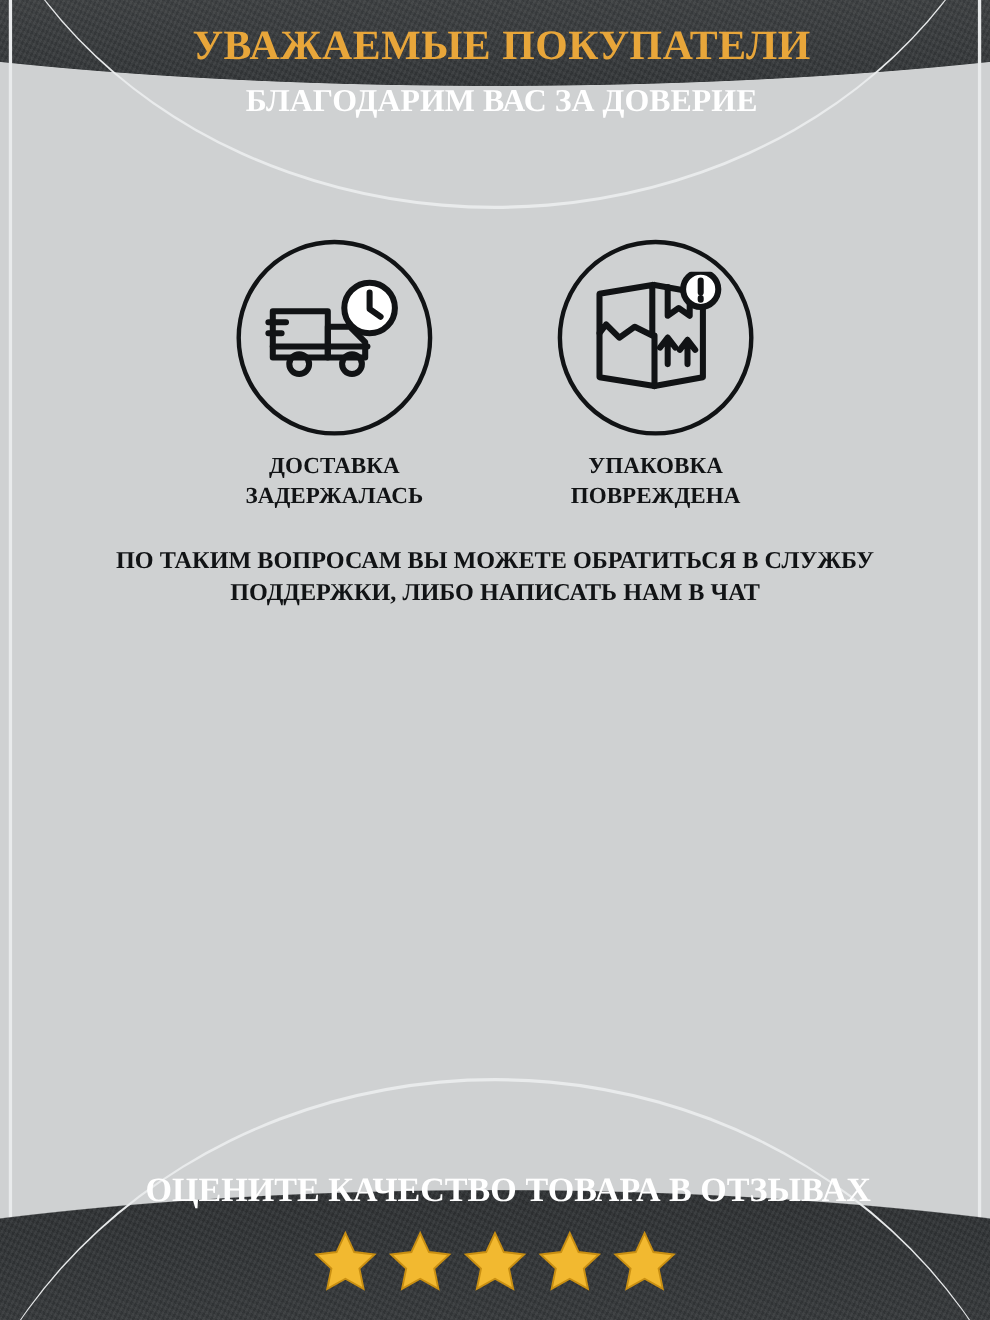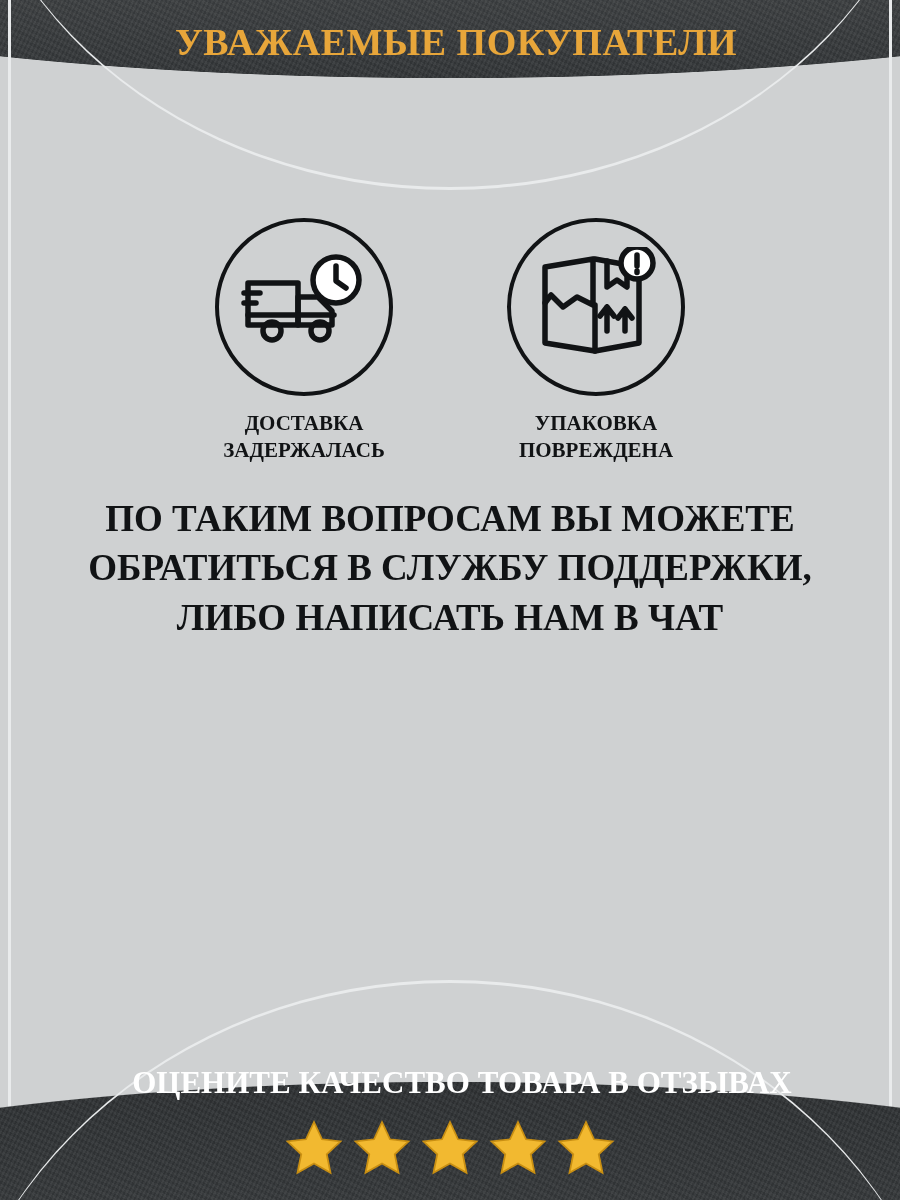--- a/index.html
+++ b/index.html
@@ -128,21 +128,21 @@
     width: 790px;
     font-size: 41px; font-weight: bold;
     color: #0c0e10;
     text-transform: uppercase;
     line-height: 1.32;
     letter-spacing: 0.3px;
   }
   .support {
     margin: 30px auto 0;
     width: 810px;
-    font-size: 37px; font-weight: bold;
+    font-size: 22px; font-weight: bold;
     color: #111315;
     text-transform: uppercase;
     line-height: 1.34;
   }
 
   
   .footer {
     position: absolute; bottom: 0; left: 0; width: 900px;
     padding-bottom: 18px;
     text-align: center;
@@ -167,20 +167,21 @@
 <div class="page">
 
   <div class="band-top"></div>
   <div class="arc-top"></div>
 
   <div class="rule-left"></div>
   <div class="rule-right"></div>
 
   <div class="header">
     <div class="header-title">УВАЖАЕМЫЕ ПОКУПАТЕЛИ</div>
+    <div class="header-sub">БЛАГОДАРИМ ВАС ЗА ДОВЕРИЕ</div>
   </div>
 
   <div class="main">
 
 
     <div class="icons-row">
 
       <div class="icon-item">
         <div class="circle">
           <span>

